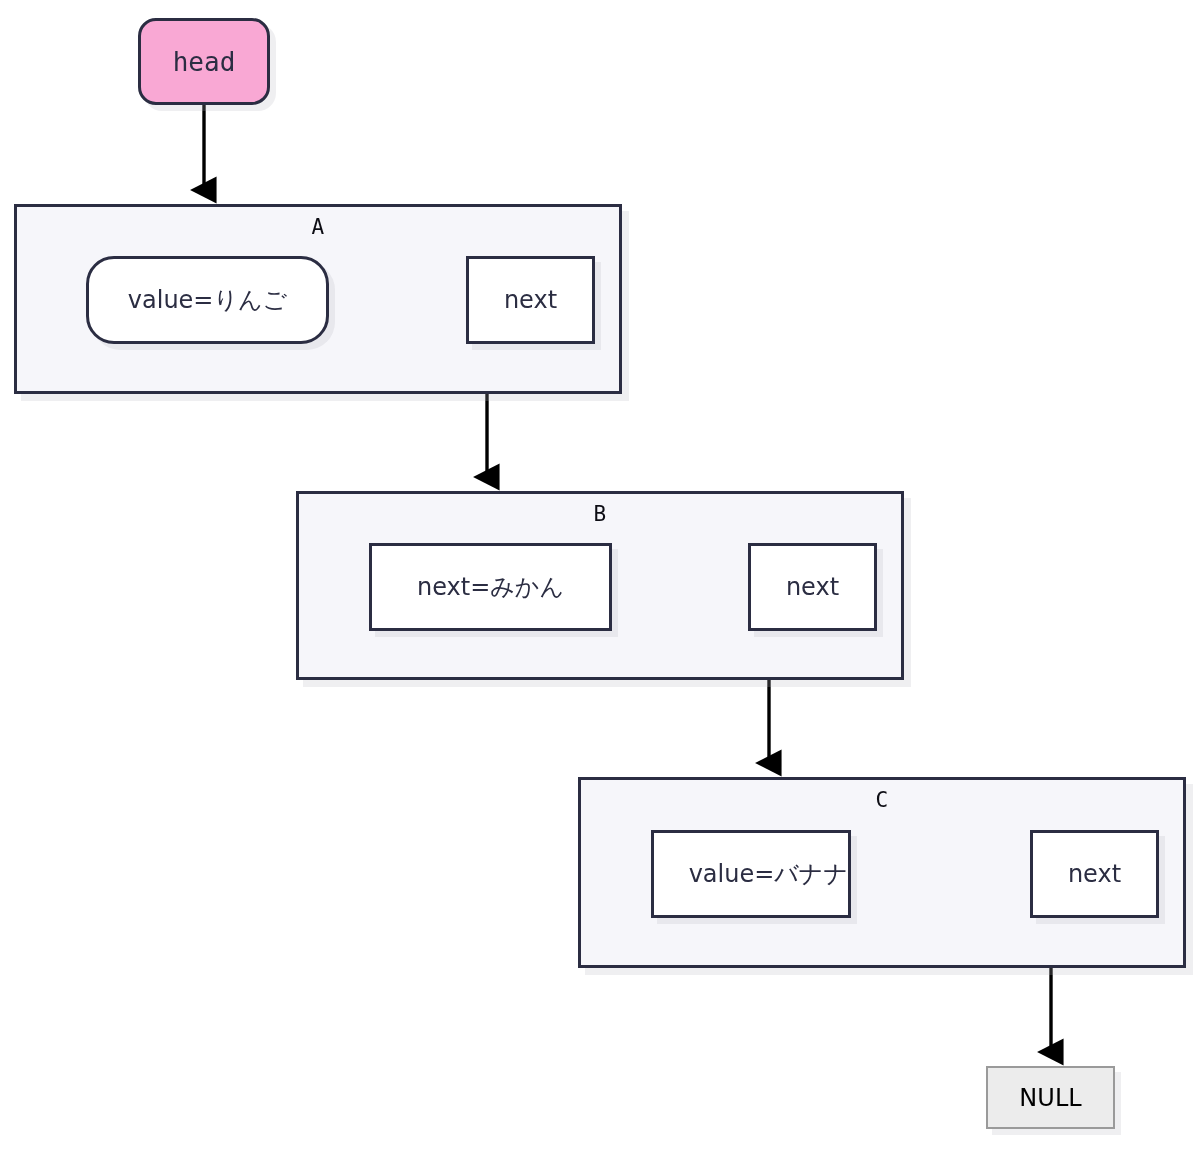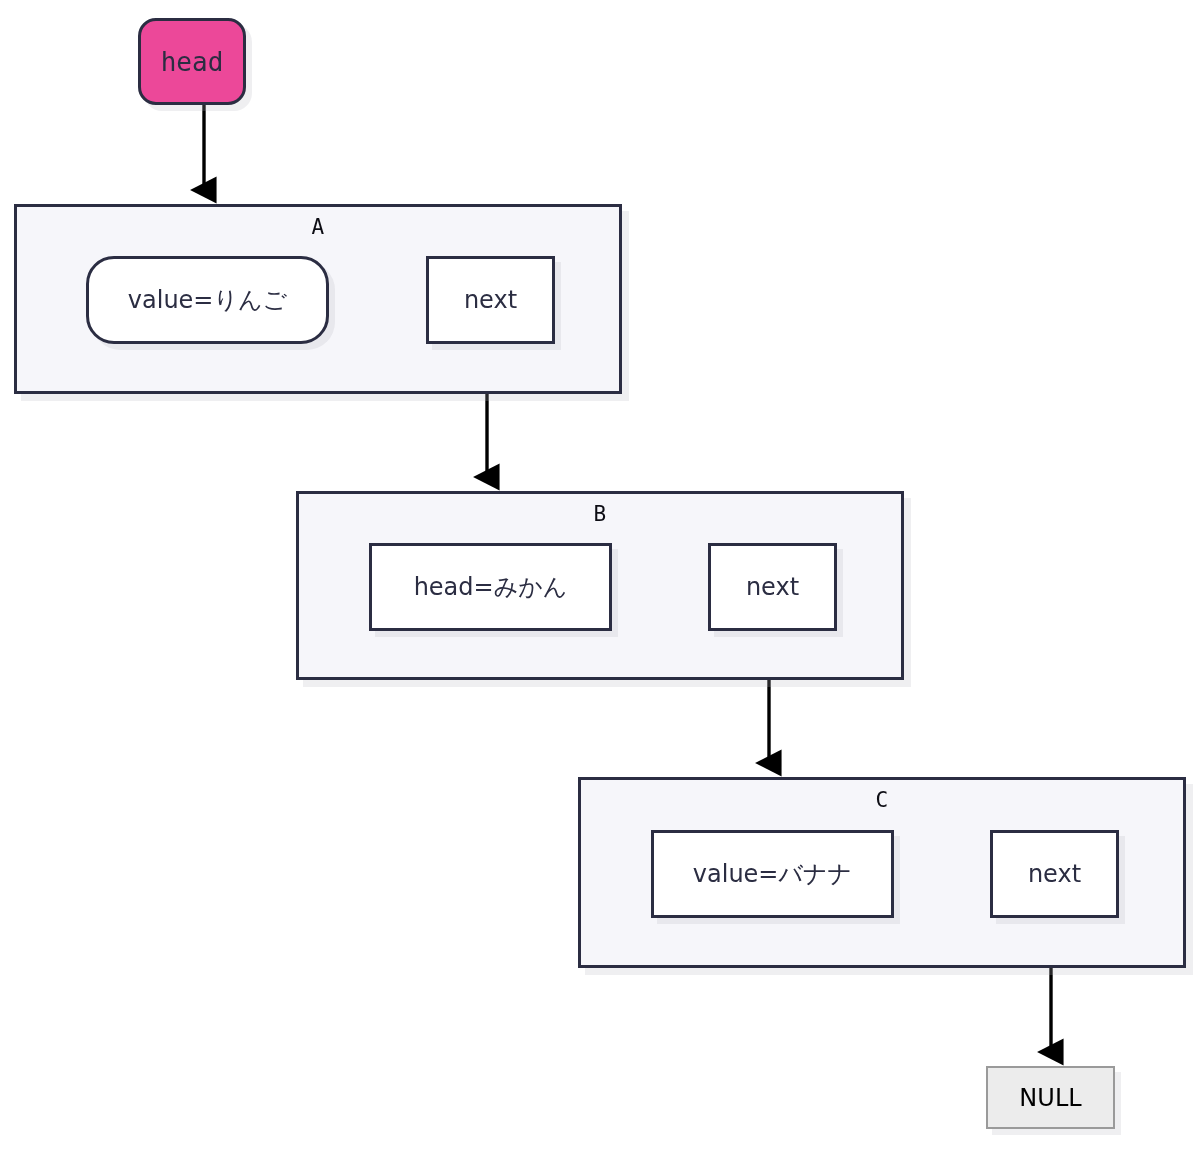--- a/index.html
+++ b/index.html
@@ -32,24 +32,24 @@
     width: 1200px;
     height: 1173px;
     pointer-events: none;
   }
 
   
   .head-node {
     position: absolute;
     left: 138px;
     top: 18px;
-    width: 108px;
+    width: 132px;
     height: 87px;
     box-sizing: border-box;
-    background: #ec4899;
+    background: #f9a8d4;
     border: 3px solid #2b2d42;
     border-radius: 18px;
     display: flex;
     align-items: center;
     justify-content: center;
     font-family: "DejaVu Sans Mono", monospace;
     font-size: 26px;
     color: #2b2d42;
     box-shadow: 6px 6px 0 0 rgba(180,182,190,0.22);
     z-index: 3;
@@ -85,35 +85,36 @@
     align-items: center;
     justify-content: center;
     font-family: "DejaVu Sans", sans-serif;
     font-size: 24px;
     color: #2b2d42;
     box-shadow: 6px 6px 0 0 rgba(180,182,190,0.22);
     white-space: nowrap;
   }
   .field.next {
     font-family: "DejaVu Sans", sans-serif;
+    margin-left: 40px;
   }
 
   
   #node-a { left: 14px;  top: 204px; width: 608px; height: 190px; }
   #node-a .value { left: 69px;  top: 49px; width: 243px; height: 88px; border-radius: 28px; }
   #node-a .next  { left: 409px; top: 49px; width: 129px; height: 88px; }
 
   
   #node-b { left: 296px; top: 491px; width: 608px; height: 189px; }
   #node-b .value { left: 70px;  top: 49px; width: 243px; height: 88px; }
   #node-b .next  { left: 409px; top: 49px; width: 129px; height: 88px; }
 
   
   #node-c { left: 578px; top: 777px; width: 608px; height: 191px; }
-  #node-c .value { left: 70px;  top: 50px; width: 243px; height: 88px; }
+  #node-c .value { left: 70px;  top: 50px; width: 200px; height: 88px; justify-content: flex-end; }
   #node-c .next  { left: 409px; top: 50px; width: 129px; height: 88px; }
 
   
   #null-node {
     position: absolute;
     left: 986px;
     top: 1066px;
     width: 129px;
     height: 63px;
     box-sizing: border-box;
@@ -168,21 +169,21 @@
       <span>value=りんご</span>
     </div>
     <div class="field next">
       <span>next</span>
     </div>
   </div>
 
   <div class="node" id="node-b">
     <div class="node-label">B</div>
     <div class="field value">
-      <span>head=みかん</span>
+      <span>next=みかん</span>
     </div>
     <div class="field next">
       <span>next</span>
     </div>
   </div>
 
   <div class="node" id="node-c">
     <div class="node-label">C</div>
     <div class="field value">
       <span>value=バナナ</span>

